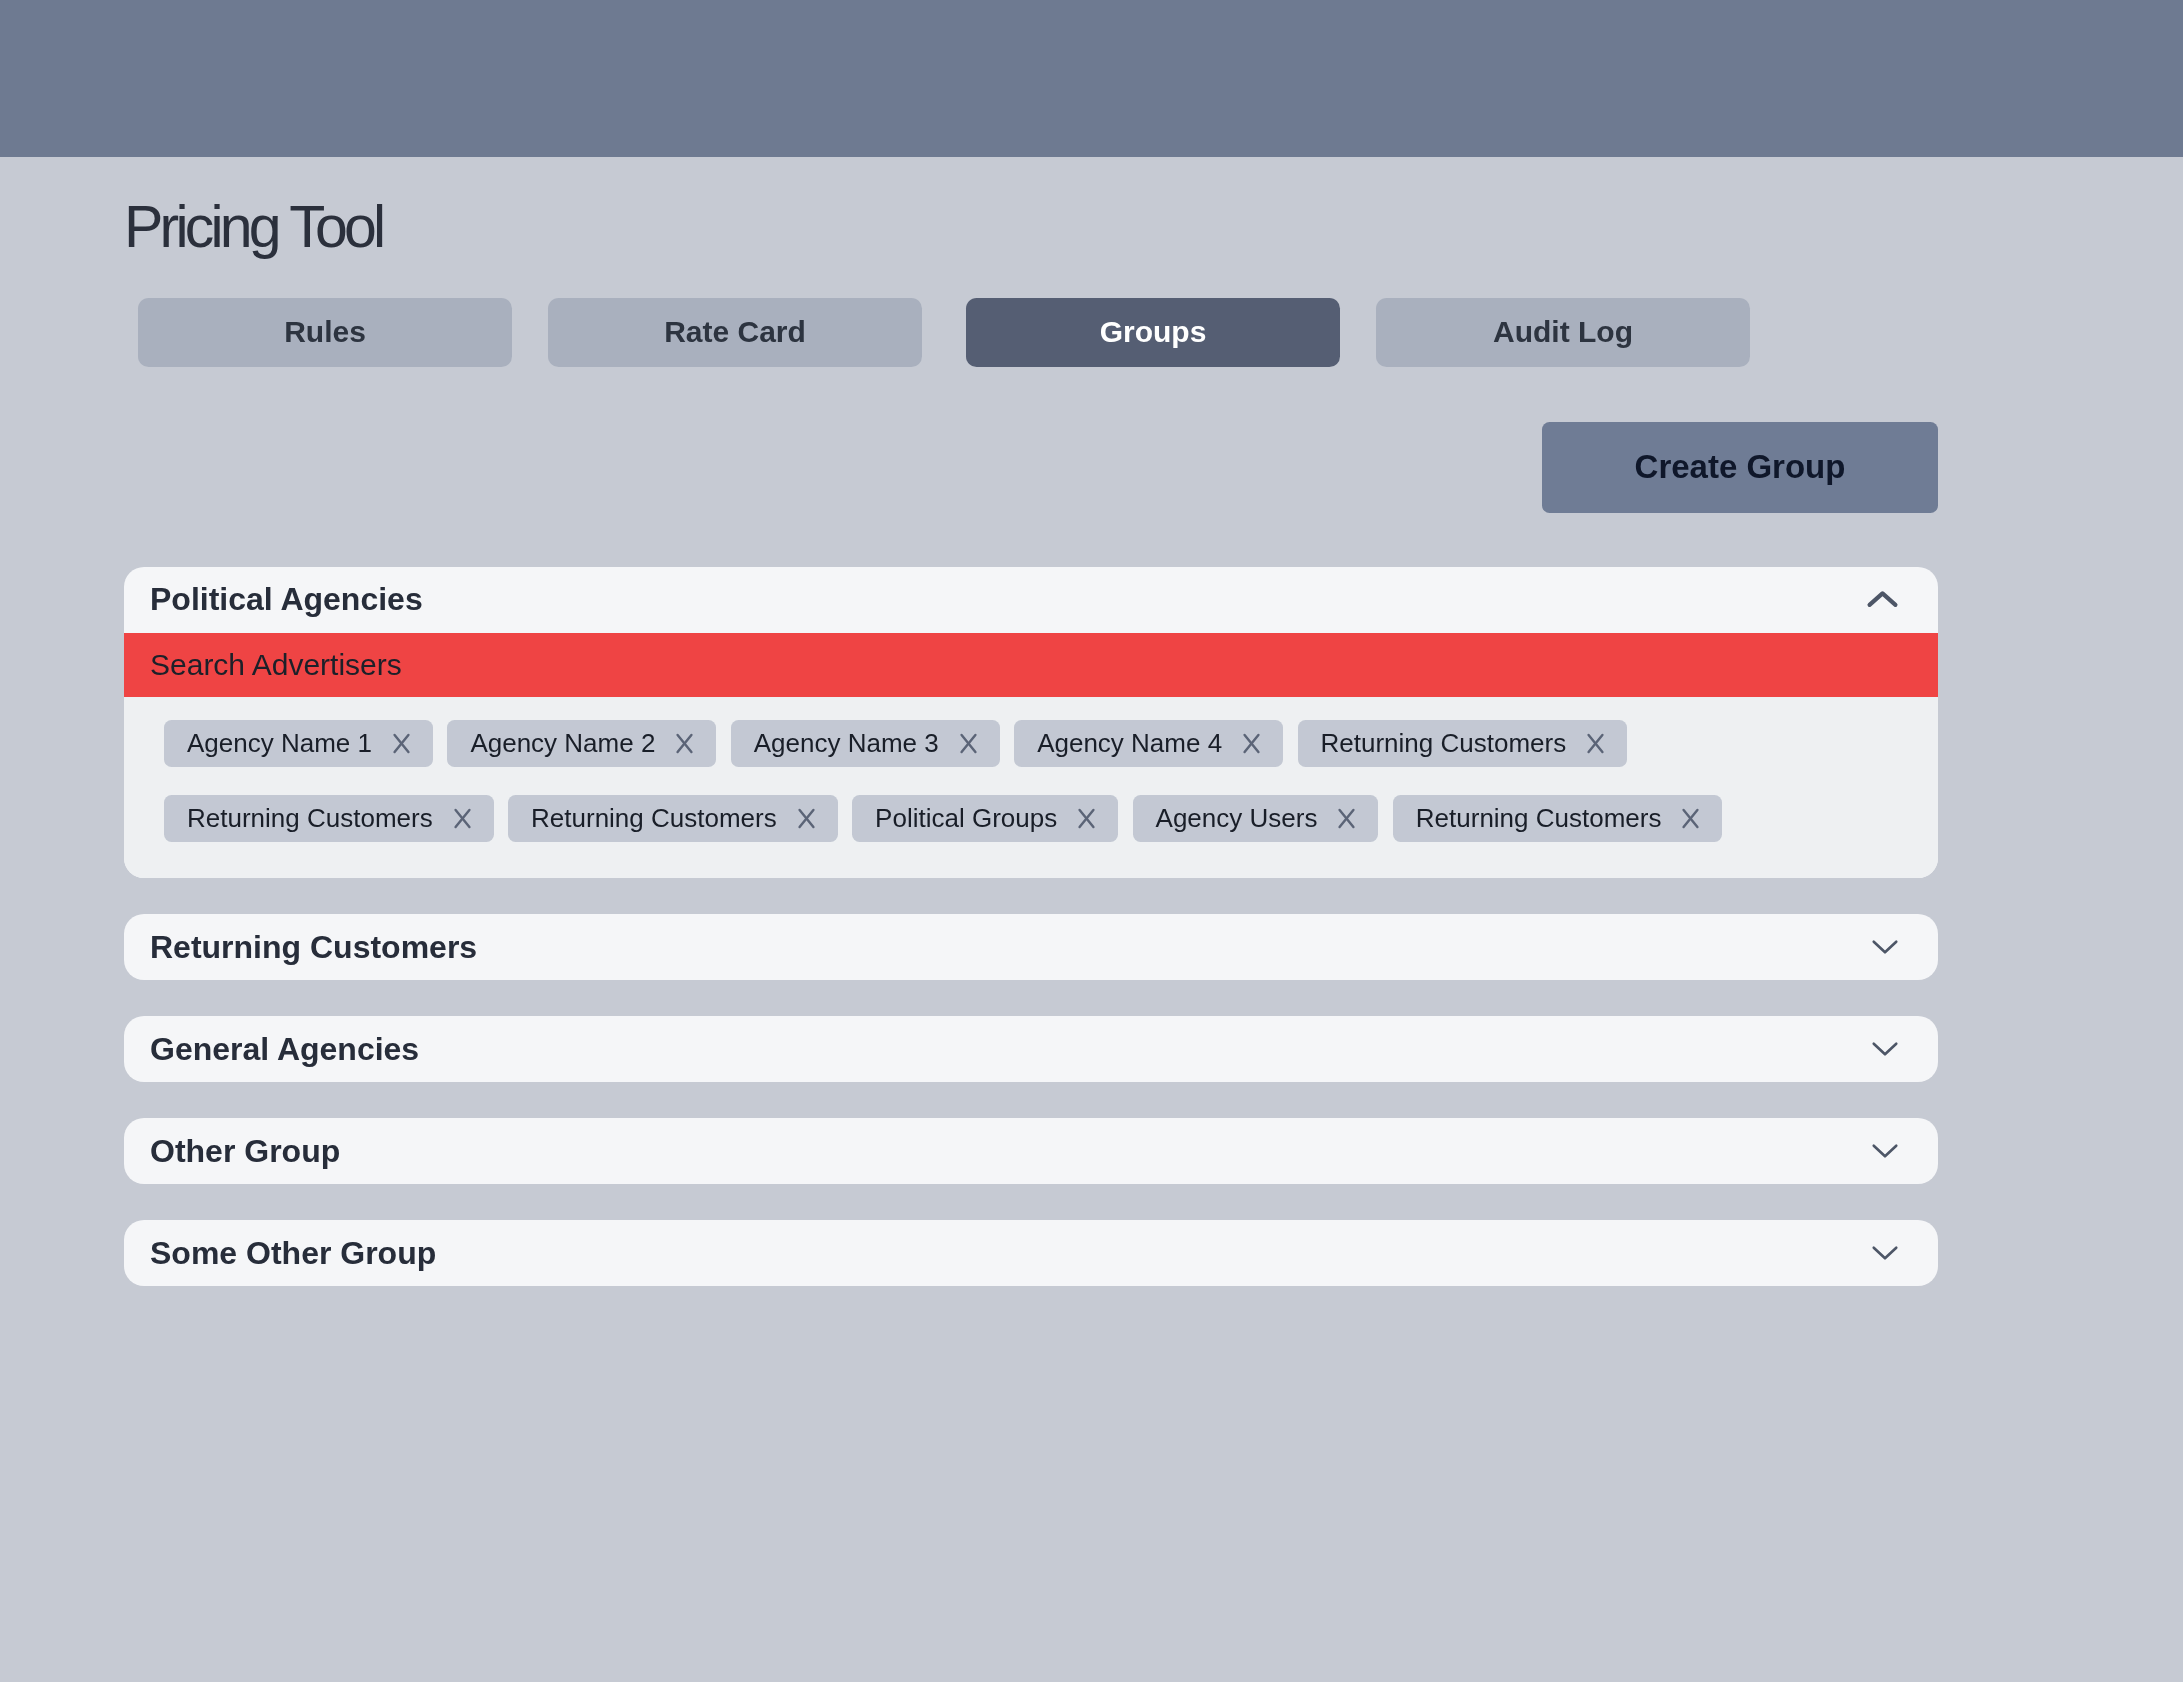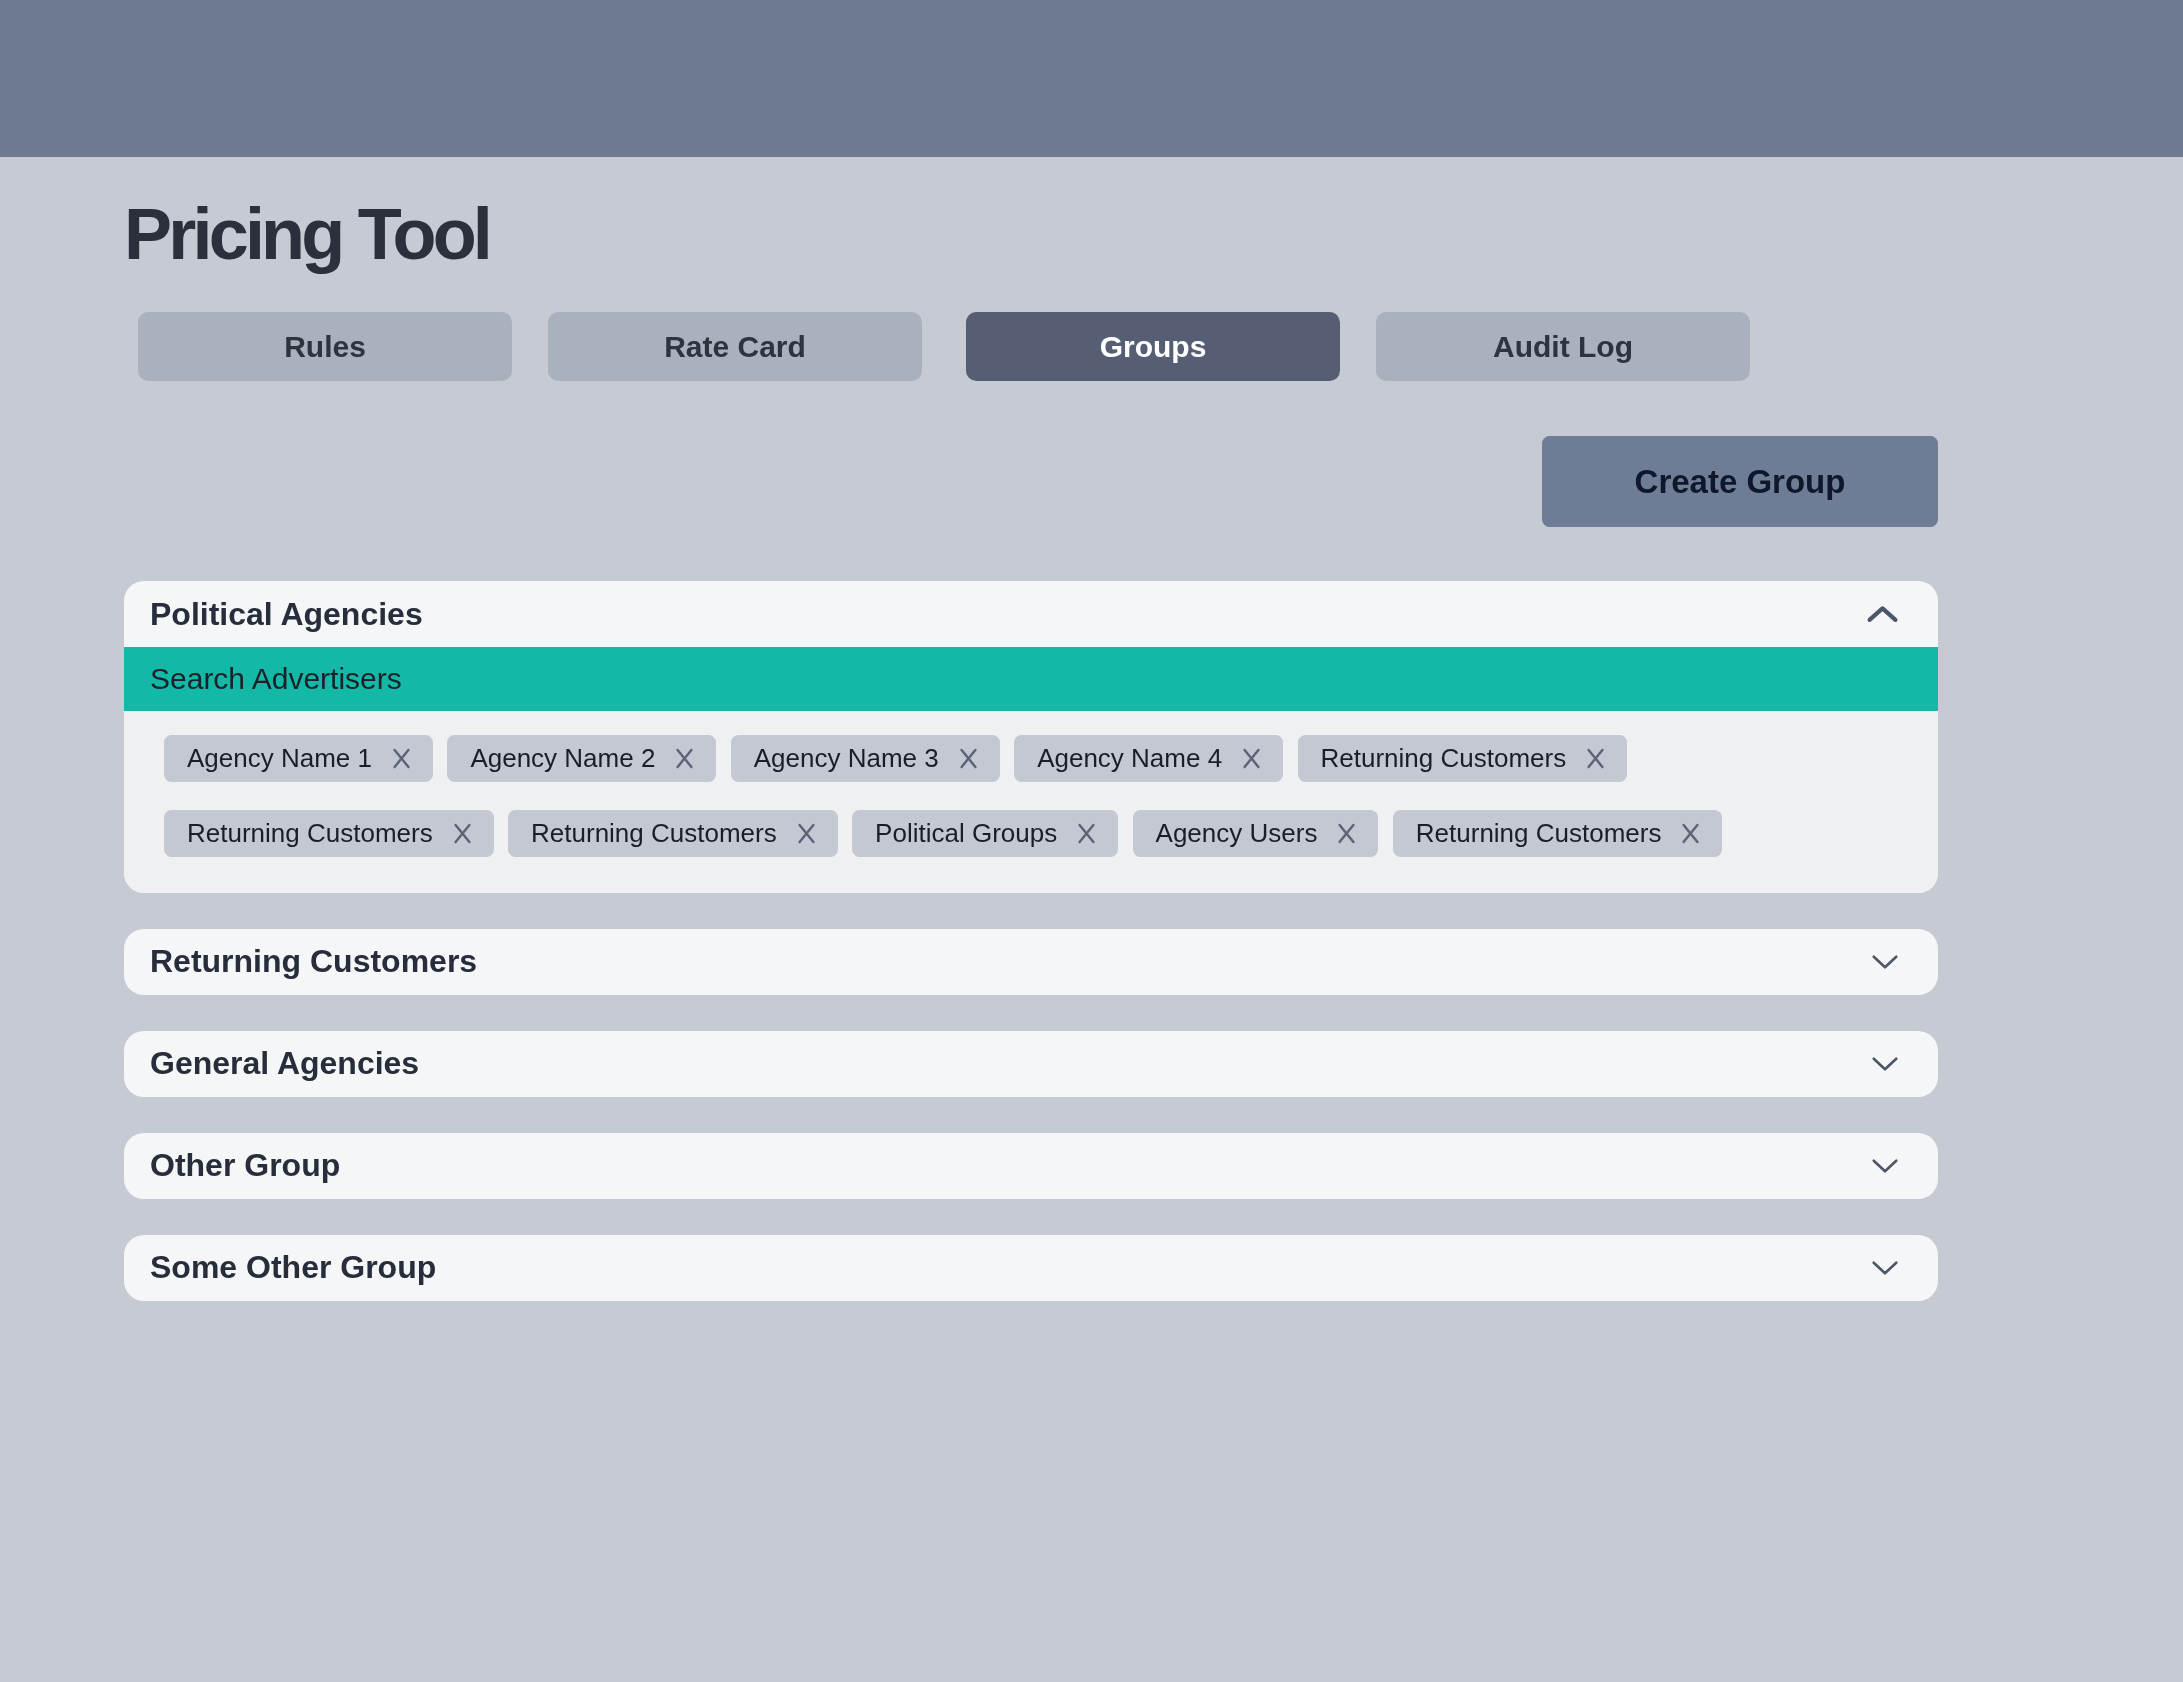--- a/index.html
+++ b/index.html
@@ -10,22 +10,22 @@
     font-family: "Liberation Sans", sans-serif;
     color: #2b303c;
     overflow: hidden;
   }
   .topbar { width: 2183px; height: 157px; background: #6e7a91; }
 
   .content { width: 1814px; margin-left: 124px; }
 
   h1.page-title {
     margin: 38px 0 0 0;
-    font-size: 72px; line-height: 1.1;
-    font-weight: 700; letter-spacing: -3.8px;
+    font-size: 59px; line-height: 1.1;
+    font-weight: 400; letter-spacing: -3.8px;
     color: #2b303c;
   }
 
   .tabs { margin-top: 38px; display: flex; gap: 36px; padding-left: 14px; }
   .tab {
     width: 374px; height: 69px;
     background: #a9b0be; border: none; border-radius: 10.6px;
     display: flex; align-items: center; justify-content: center;
     font-family: "Liberation Sans", sans-serif;
     font-size: 30px; font-weight: 700; color: #2d3440;
@@ -50,21 +50,21 @@
   .card-header {
     height: 66px;
     display: flex; align-items: center; justify-content: space-between;
     padding: 0 38px 0 26px;
     cursor: pointer;
   }
   .card-title { font-size: 32px; font-weight: 700; color: #272d3a; }
   .chev { flex: 0 0 auto; }
 
   .search-row {
-    height: 64px; background: #14b8a6;
+    height: 64px; background: #ef4444;
     display: flex; align-items: center;
   }
   .search-row input {
     width: 100%; height: 100%;
     background: transparent; border: none; outline: none;
     padding: 0 26px;
     font-family: "Liberation Sans", sans-serif;
     font-size: 30px; color: #16181f;
   }
   .search-row input::placeholder { color: #1c2029; opacity: 1; }

